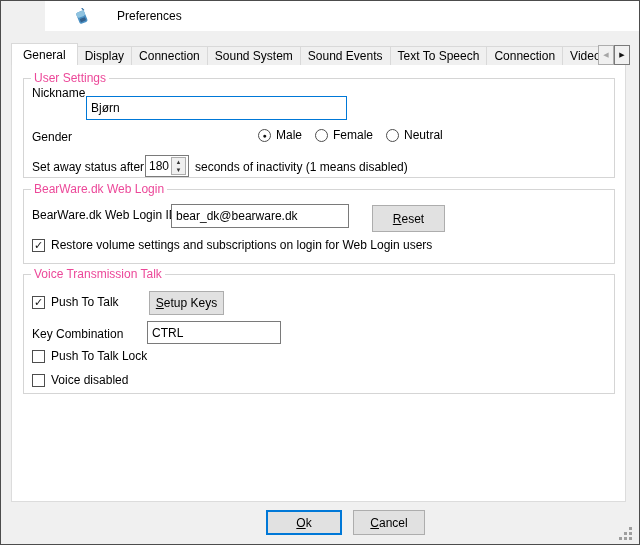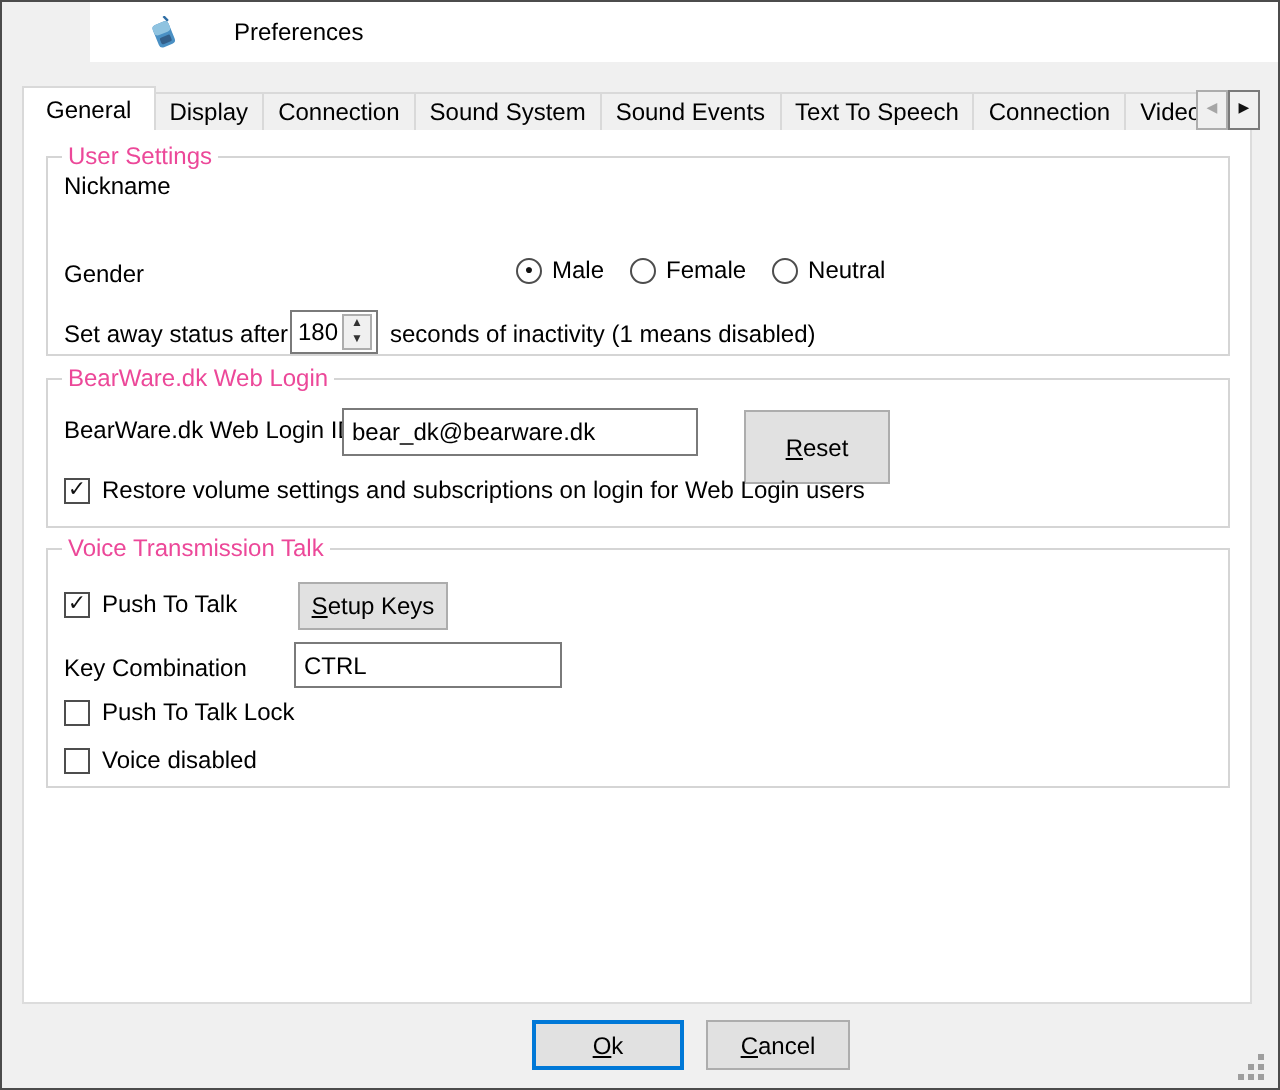--- a/index.html
+++ b/index.html
@@ -103,20 +103,21 @@
   </div>
   <div class="tabscroll left">◀</div>
   <div class="tabscroll right">▶</div>
 
   <div class="pane"></div>
 
   <div class="group g1">
     <span class="group-title">User Settings</span>
 
     <span class="lbl" style="left:8px; top:7px;">Nickname</span>
+    <input class="txt focused" style="left: 62px; top: 17px; width: 261px; height: 24px;" value="Bjørn">
 
     <span class="lbl" style="left:8px; top:51px;">Gender</span>
     <div class="radios" style="left:234px; top:49px;">
       <span class="radio-opt">
         <span class="rb">
             <span class="dot">●</span>
           </span>
         <span>Male</span>
       </span>
       <span class="radio-opt">
@@ -142,21 +143,21 @@
       </div>
     </div>
     <span class="lbl" style="left:171px; top:81px;">seconds of inactivity (1 means disabled)</span>
   </div>
 
   <div class="group g2">
     <span class="group-title">BearWare.dk Web Login</span>
 
     <span class="lbl" style="left:8px; top:18px;">BearWare.dk Web Login ID</span>
     <input class="txt" style="left: 147px; top: 14px; width: 178px; height: 24px;" value="bear_dk@bearware.dk">
-    <button class="btn" style="left:348px; top:15px; width:73px; height:37px;text-align:center;"><span class="mn">R</span><span>eset</span></button>
+    <button class="btn" style="left:348px; top:15px; width:73px; height:27px;text-align:center;"><span class="mn">R</span><span>eset</span></button>
 
     <div class="checkrow" style="left:8px; top:48px;">
       <span class="cb">
           <span class="mark">✓</span>
         </span>
       <span>Restore volume settings and subscriptions on login for Web Login users</span>
     </div>
   </div>
 
   <div class="group g3">

